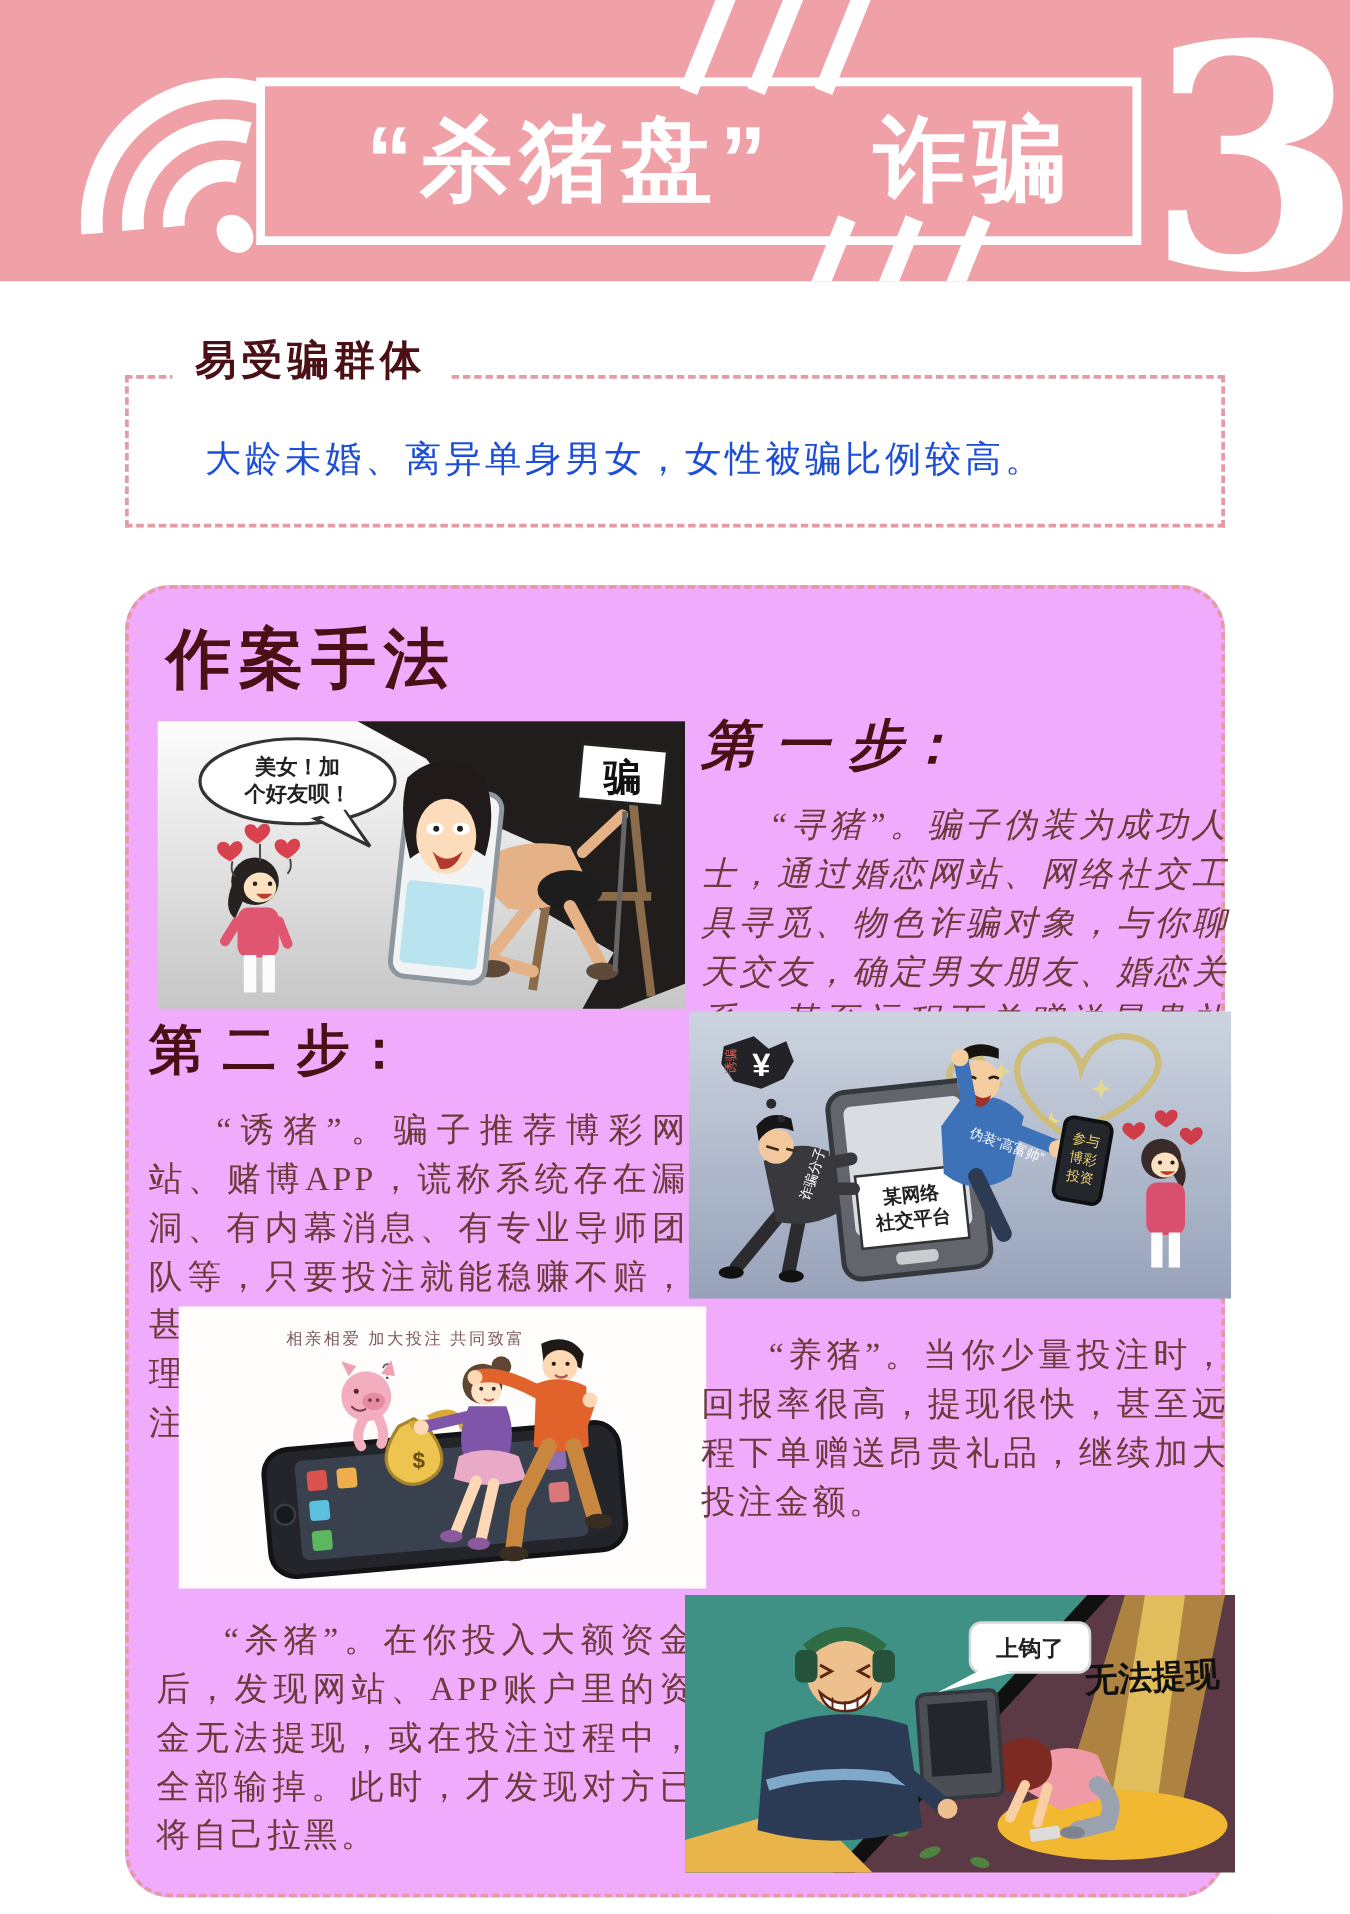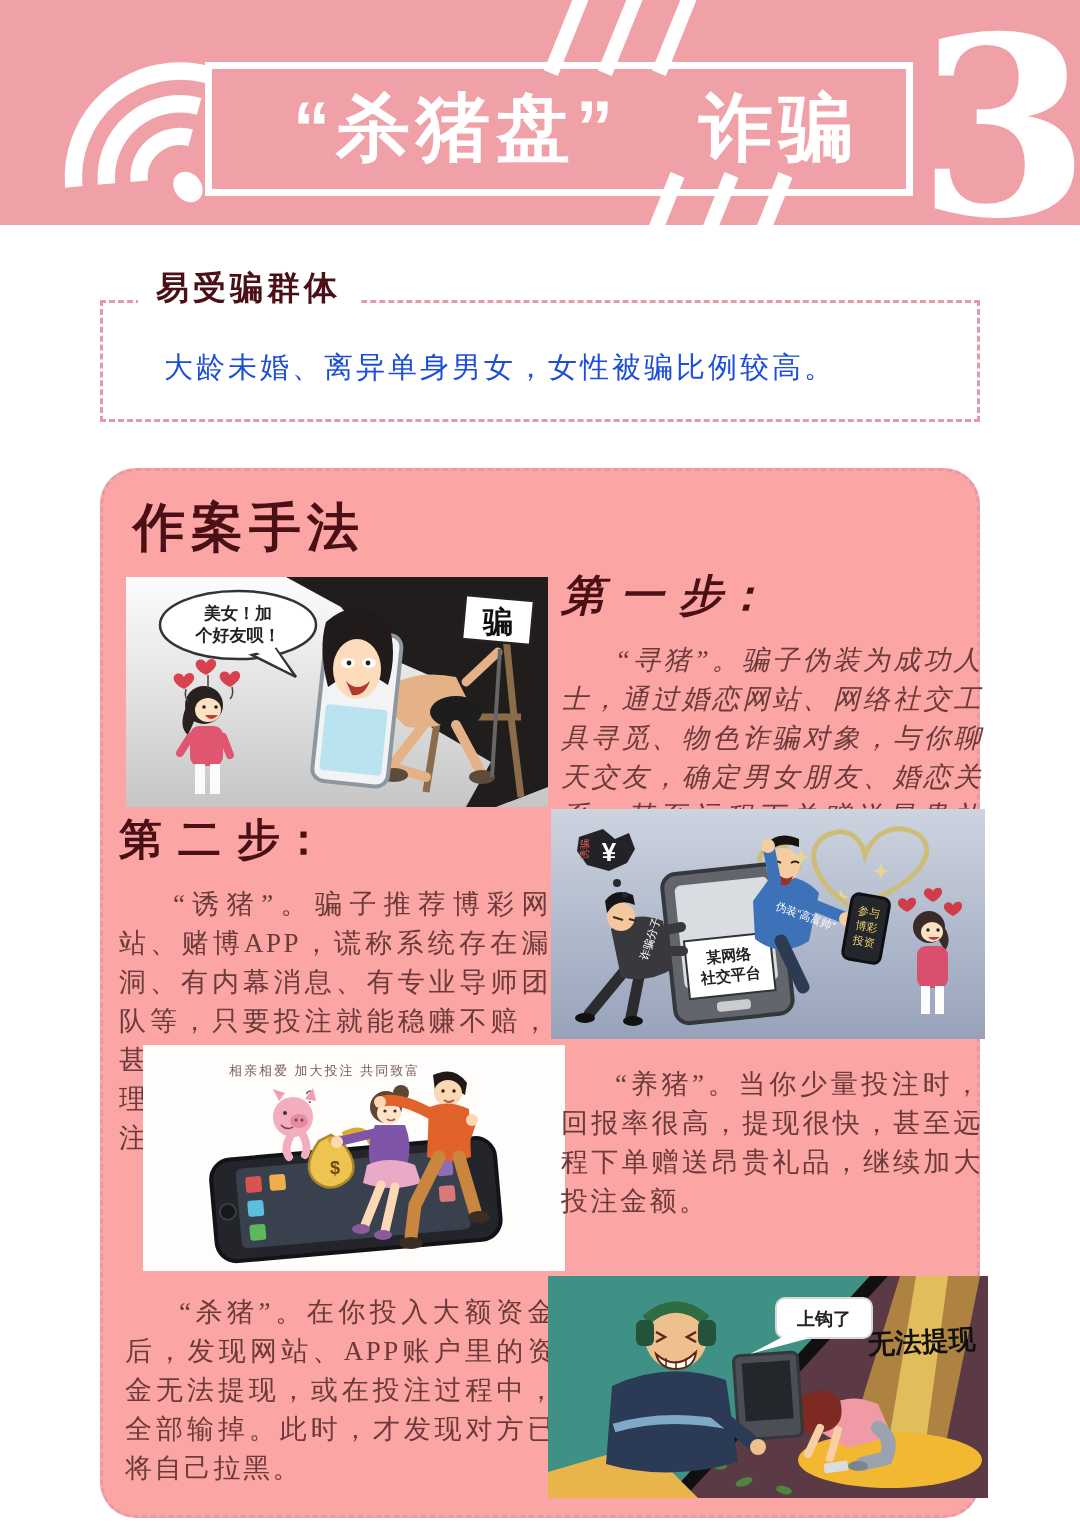--- a/index.html
+++ b/index.html
@@ -23,21 +23,21 @@
   .s6{left:763px;top:172px;height:80px;}
 
   
   .victims-box{position:absolute;left:100px;top:300px;width:874px;height:116px;border:3px dashed #e59aa5;}
   .victims-heading{position:absolute;left:138px;top:266px;background:#ffffff;padding:0 18px;
                    font-size:33px;font-weight:bold;color:#4a1016;letter-spacing:4px;}
   .victims-body{position:absolute;left:140px;top:348px;font-size:29px;color:#1d4ed8;letter-spacing:3px;
                 font-family:Liberation Mono, monospace;margin-left:24px;}
 
   
-  .methods-box{position:absolute;left:100px;top:468px;width:874px;height:1044px;background:#fca5a5;
+  .methods-box{position:absolute;left:100px;top:468px;width:874px;height:1044px;background:#f0abfc;
                border:3px dashed #e59aa5;border-radius:36px;}
   .methods-heading{position:absolute;left:30px;top:22px;font-size:52px;font-weight:bold;color:#4a1016;
                    letter-spacing:6px;}
   .fig{position:absolute;display:block;}
   .fig svg{display:block;width:100%;height:100%;}
   .fig1{left:23px;top:105px;width:422px;height:232px;}
   .fig2{left:448px;top:338px;width:434px;height:230px;}
   .fig3{left:23px;top:574px;width:456px;height:226px;}
   .fig4{left:445px;top:804px;width:440px;height:224px;}
   .step{position:absolute;}

